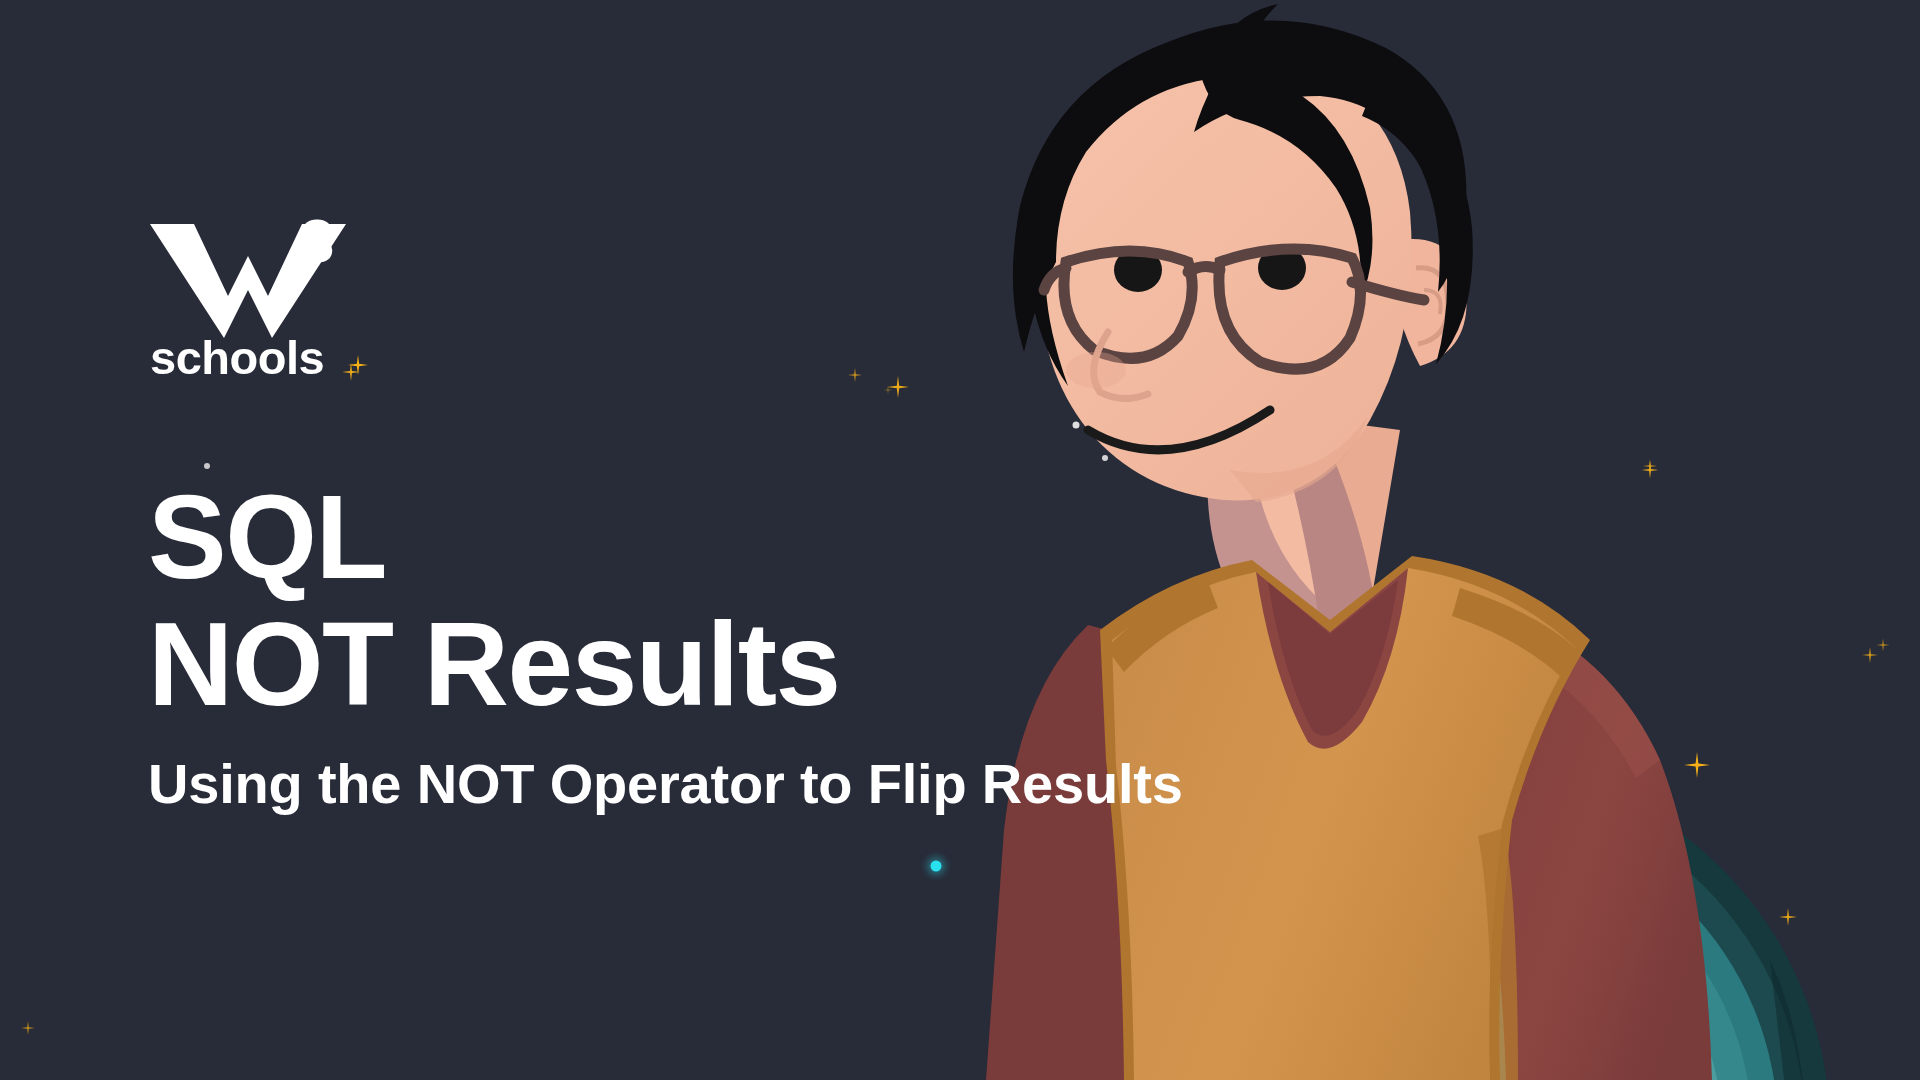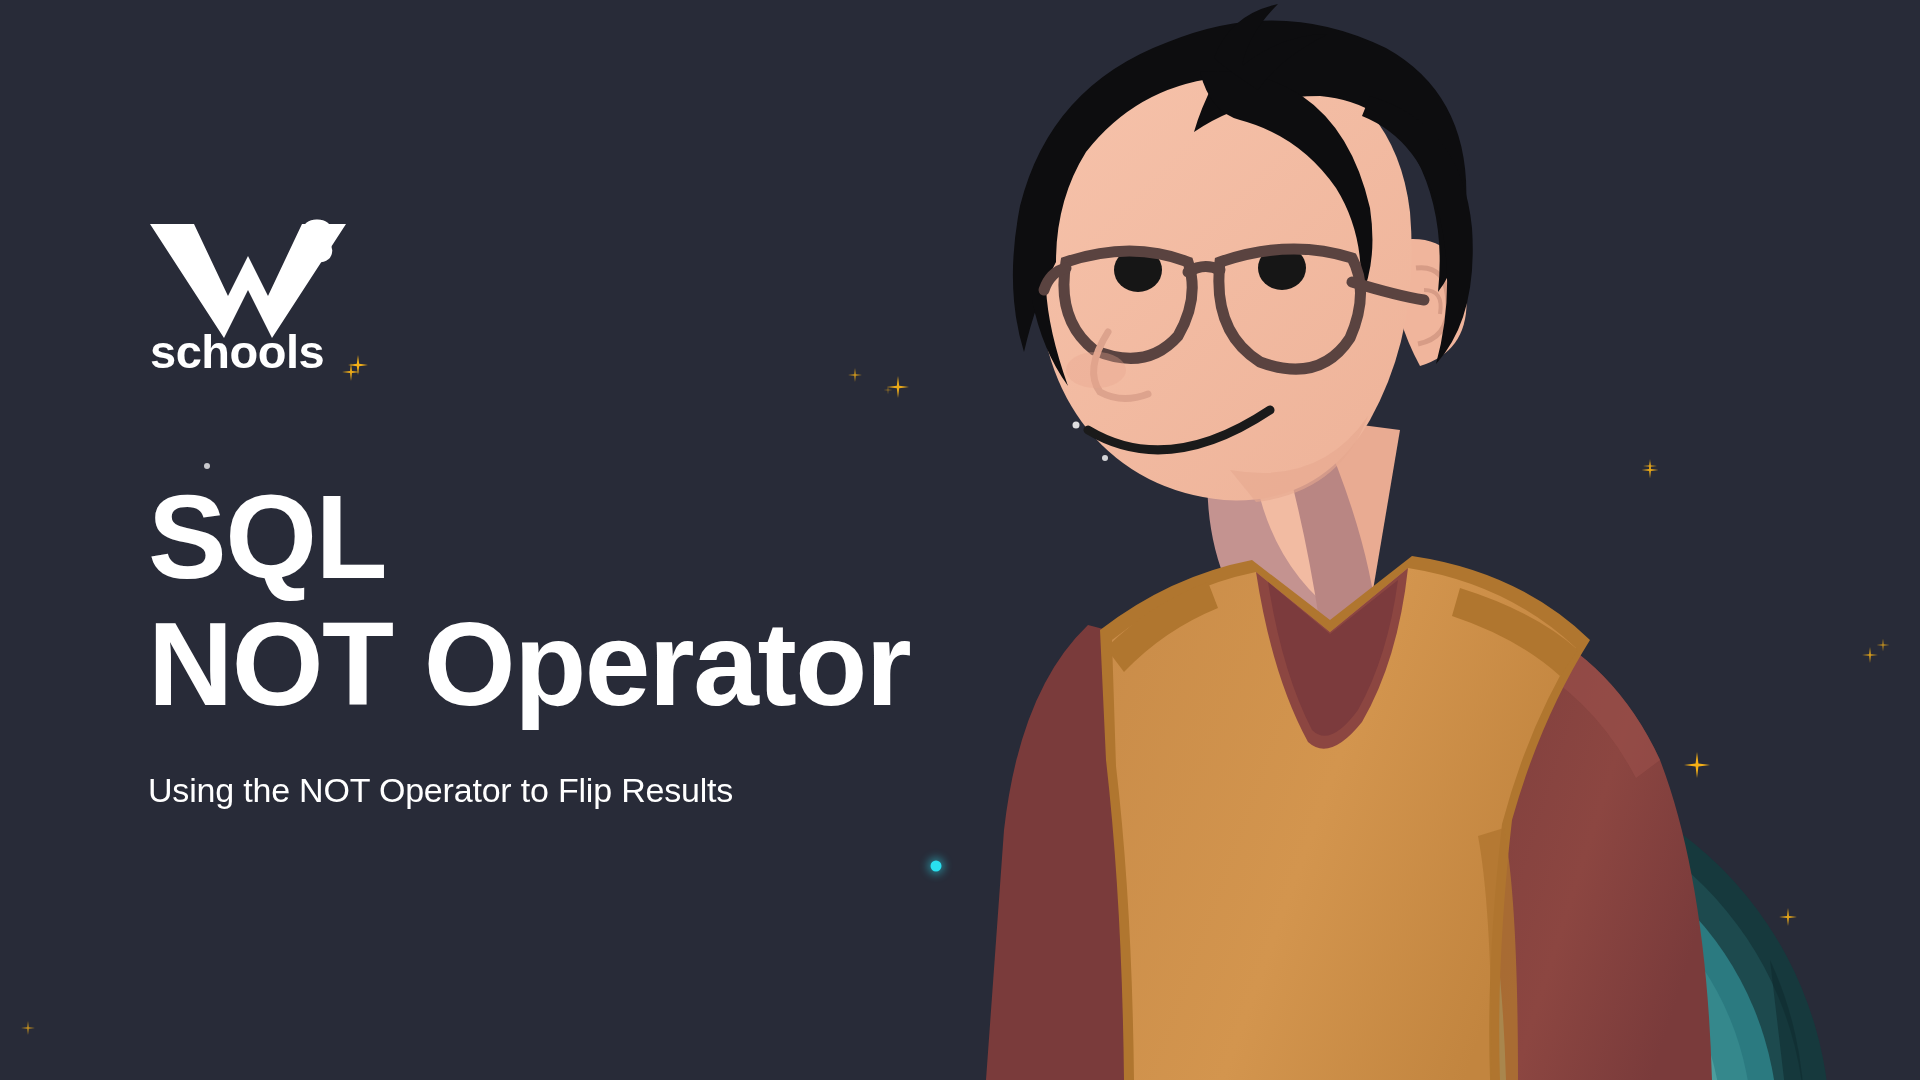--- a/index.html
+++ b/index.html
@@ -38,44 +38,44 @@
   .left-col {
     position:absolute;
     left:148px; top:222px;
     width:900px;
     z-index:6;
   }
   .logo-block { position:relative; width:200px; height:180px; }
   .logo-mark { position:absolute; left:0; top:0; }
   .logo-word {
     position:absolute;
-    left:2px; top:106px;
+    left:2px; top:112px;
     font-size:47px;
     font-weight:700;
     letter-spacing:-0.5px;
     color:#ffffff;
     line-height:1;
     text-align:center;
   }
   .logo-sparkle { position:absolute; left:200px; top:133px; }
 
   .title {
     margin-top:72px;
     color:#ffffff;
     font-size:118px;
     font-weight:700;
     line-height:1.08;
     letter-spacing:-1.5px;
   }
   .title .line { display:block; white-space:nowrap; }
   .subtitle {
-    margin-top:42px;
+    margin-top:22px;
     color:#ffffff;
-    font-size:34px;
-    font-weight:400;
+    font-size:56px;
+    font-weight:700;
     letter-spacing:-0.2px;
     white-space:nowrap;
   }
 
   
   .illustration {
     position:absolute;
     right:0; bottom:0;
     width:1020px; height:1080px;
     z-index:4;
@@ -303,19 +303,19 @@
       <span class="logo-word">schools</span>
       <span class="logo-sparkle">
         <svg width="20" height="20" viewBox="0 0 24 24" xmlns="http://www.w3.org/2000/svg" aria-hidden="true">
           <path d="M12 0 L13.4 10.6 L24 12 L13.4 13.4 L12 24 L10.6 13.4 L0 12 L10.6 10.6 Z" fill="#f5b017"></path>
         </svg>
       </span>
     </div>
 
     <h1 class="title">
       <span class="line">SQL</span>
-      <span class="line">NOT Operator</span>
+      <span class="line">NOT Results</span>
     </h1>
 
     <p class="subtitle">Using the NOT Operator to Flip Results</p>
   </div>
 
 </div>
 
 </body></html>

